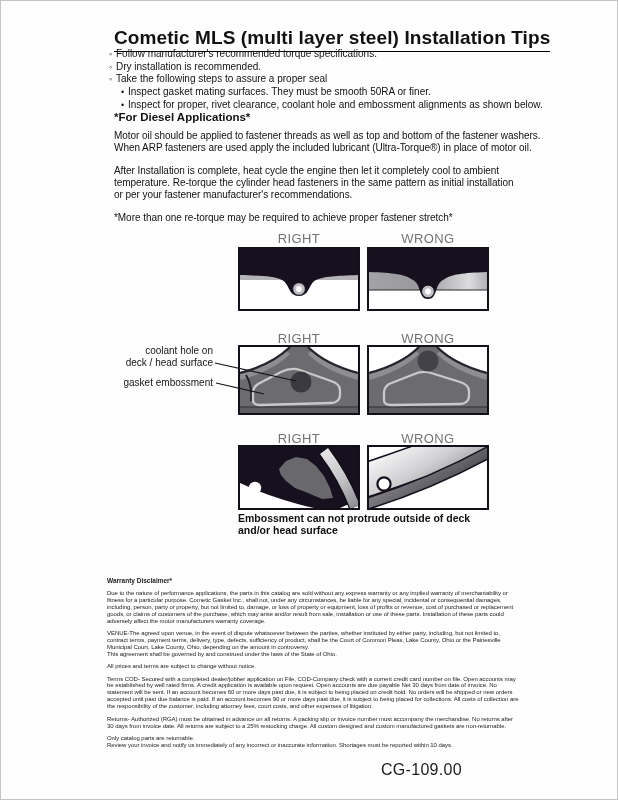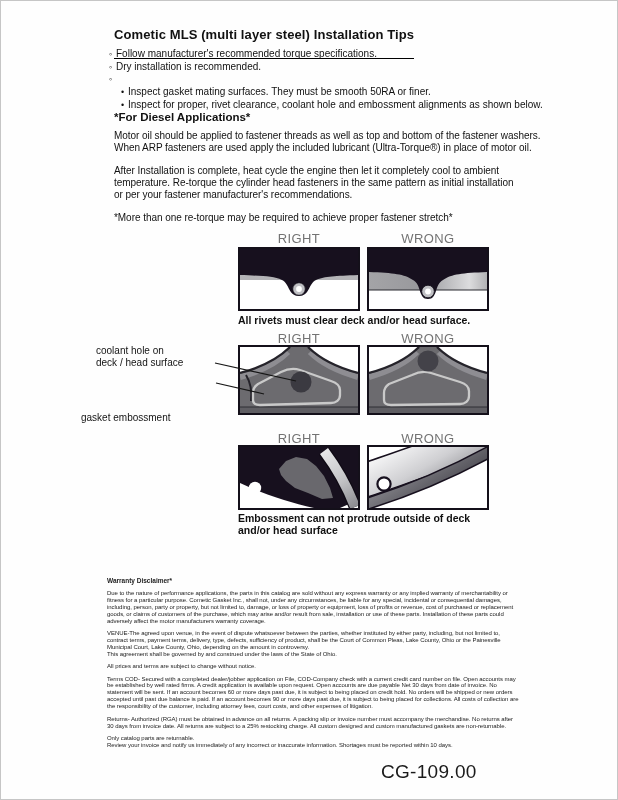--- a/index.html
+++ b/index.html
@@ -5,63 +5,64 @@
   html,body{margin:0;padding:0;background:#ffffff;}
   .page{
     position:relative;width:616px;height:798px;background:#fefefe;
     border:1px solid #c6c6c6;overflow:hidden;
     font-family:"Liberation Sans", sans-serif;color:#111;
   }
   .abs{position:absolute;}
   .preline{white-space:pre-line;}
 
   .title{
-    left:113px;top:26px;font-size:13px;font-weight:bold;
-    border-bottom:1.5px solid #000;padding-bottom:16px;letter-spacing:0.1px;
+    left:113px;top:26px;font-size:19px;font-weight:bold;
+    border-bottom:1.5px solid #000;padding-bottom:2px;letter-spacing:0.1px;
   }
   .bullets{left:108px;top:47px;width:450px;font-size:10px;line-height:12.7px;}
   .brow{display:flex;align-items:baseline;}
   .brow .mk{width:7px;flex:0 0 7px;font-size:9px;}
   .brow.sub{margin-left:12px;}
   .brow.sub .mk{font-size:9px;}
 
   .diesel{left:113px;top:110px;width:445px;}
   .diesel h2{margin:0 0 7px 0;font-size:11.5px;font-weight:bold;}
   .diesel p{margin:0 0 11px 0;font-size:10px;line-height:12px;letter-spacing:-0.05px;}
 
   .rw-label{width:122px;text-align:center;font-size:13px;letter-spacing:0.4px;color:#737373;}
   .figbox{width:122px;border:2px solid #14101a;box-sizing:border-box;background:#fff;}
   .figbox svg{display:block;width:100%;height:100%;}
   .caption{font-size:10.5px;font-weight:bold;line-height:11.8px;color:#101010;}
-  .calloutlbl{width:117px;text-align:left;font-size:10px;line-height:11.5px;color:#141414;}
+  .calloutlbl{width:117px;text-align:right;font-size:10px;line-height:11.5px;color:#141414;}
 
   .disclaimer{left:106px;top:576px;width:414px;color:#1c1c1c;}
   .disclaimer h3{margin:0 0 6px 0;font-size:6.5px;font-weight:bold;}
   .disclaimer p{margin:0 0 5.5px 0;font-size:6px;line-height:6.9px;letter-spacing:-0.05px;}
 
-  .pagecode{left:380px;top:760px;font-size:19px;letter-spacing:0.3px;color:#1a1a1a;}
+  .pagecode{left:380px;top:760px;font-size:16px;letter-spacing:0.3px;color:#1a1a1a;}
 </style>
 </head>
 <body>
 
 <div class="page">
 
   <div class="abs title">Cometic MLS (multi layer steel) Installation Tips</div>
 
   <div class="abs bullets">
     <div class="brow">
       <span class="mk">◦</span>
       <span>Follow manufacturer's recommended torque specifications.</span>
     </div>
     <div class="brow">
       <span class="mk">◦</span>
       <span>Dry installation is recommended.</span>
     </div>
     <div class="brow">
       <span class="mk">◦</span>
+      <span>Take the following steps to assure a proper seal</span>
     </div>
     <div class="brow sub">
       <span class="mk">•</span>
       <span>Inspect gasket mating surfaces.  They must be smooth 50RA or finer.</span>
     </div>
     <div class="brow sub">
       <span class="mk">•</span>
       <span>Inspect for proper, rivet clearance, coolant hole and embossment alignments as shown below.</span>
     </div>
   </div>
@@ -99,28 +100,27 @@
         </linearGradient>
       </defs>
       <rect x="0" y="0" width="118" height="60" fill="#ffffff"></rect>
       <rect x="0" y="23" width="118" height="18" fill="url(#g1w)"></rect>
       <line x1="0" y1="41" x2="118" y2="41" stroke="#2b2a31" stroke-width="1"></line>
       <path d="M0,23 C25,24 35,25 44,31 C53,36 49,50 59,50 C69,50 65,36 74,31 C83,25 93,24 118,23 L118,0 L0,0 Z" fill="#17101e"></path>
       <circle cx="59" cy="42.5" r="6.3" fill="#bfbfc3" stroke="#0e0a14" stroke-width="0.8"></circle>
       <circle cx="59" cy="42.5" r="2.9" fill="#ffffff"></circle>
     </svg>
   </div>
-  <div class="abs caption" style="left:237px;top:314px;width:300px;">All rivets must clear deck and/or head surface.</div>
 
   <div class="abs rw-label" style="left:237px;top:330px;">RIGHT</div>
   <div class="abs rw-label" style="left:366px;top:330px;">WRONG</div>
 
   <div class="abs calloutlbl preline" style="left:95px;top:344px;">coolant hole on
 deck / head surface</div>
-  <div class="abs calloutlbl" style="left:80px;top:376px;margin-top:35px;">gasket embossment</div>
+  <div class="abs calloutlbl" style="left:95px;top:376px;">gasket embossment</div>
 
   <div class="abs figbox" style="left:237px;top:344px;height:70px;">
     <svg viewBox="0 0 118 66" preserveAspectRatio="none">
       <rect x="0" y="0" width="118" height="66" fill="#6c6b6f"></rect>
       <rect x="0" y="60" width="118" height="6" fill="#5f5e63"></rect>
       <line x1="0" y1="60" x2="118" y2="60" stroke="#2f2e35" stroke-width="1.1"></line>
       <path d="M0,0 L50,0 C37,13 19,21 0,26 Z" fill="#ffffff"></path>
       <path d="M118,0 L68,0 C81,13 99,21 118,26 Z" fill="#ffffff"></path>
       <path d="M48,5 C36,17 18,25 0,30" stroke="#8e8d92" stroke-width="6" fill="none"></path>
       <path d="M70,5 C82,17 100,25 118,30" stroke="#8e8d92" stroke-width="6" fill="none"></path>

